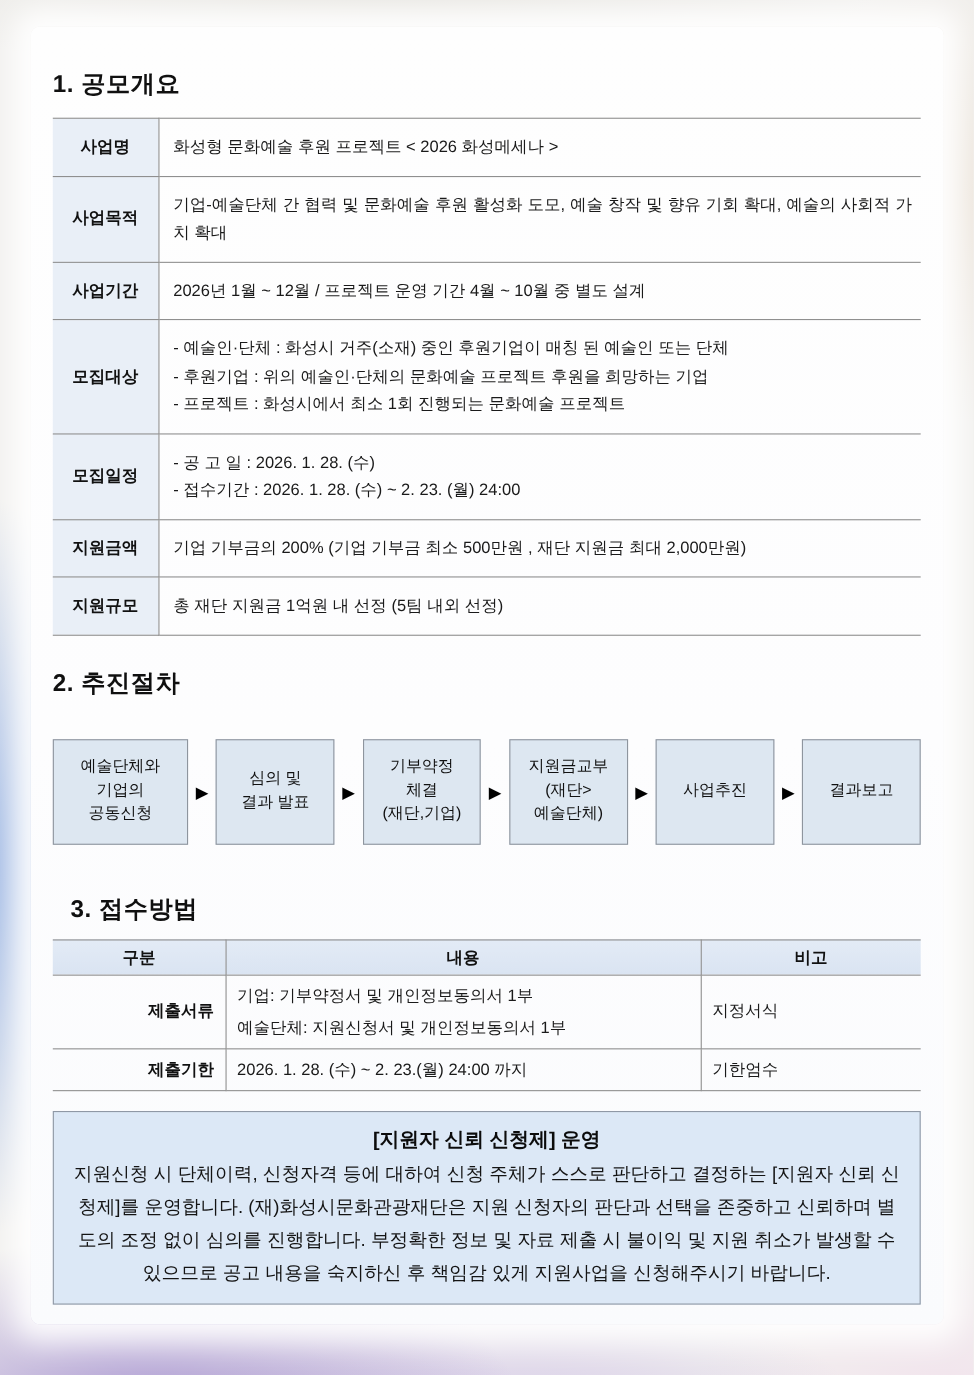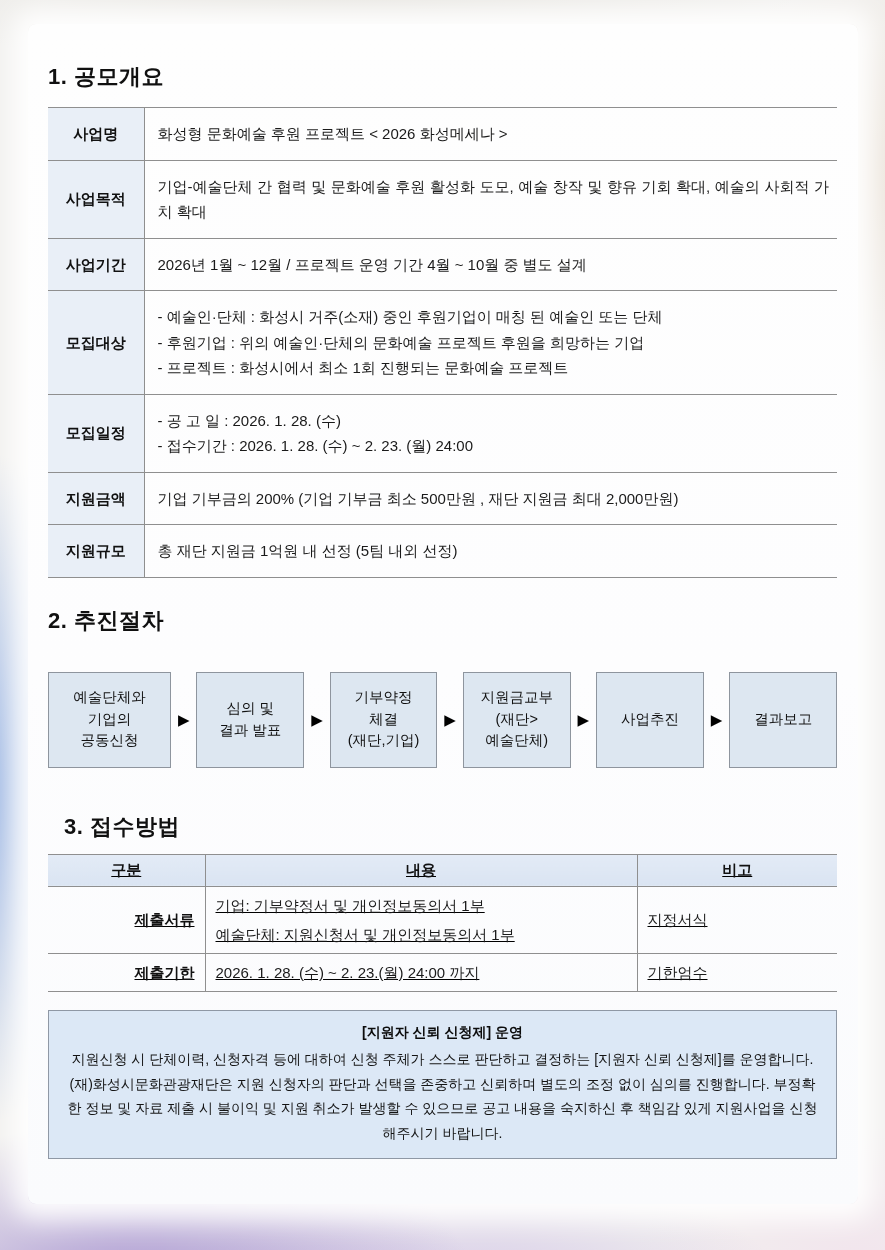--- a/index.html
+++ b/index.html
@@ -50,43 +50,43 @@
   .step {
     flex:1; background:#dde7f1; border:1px solid #8e959e;
     min-height:86px; display:flex; flex-direction:column;
     justify-content:center; align-items:center; text-align:center;
     font-size:14.5px; line-height:1.5; color:#111; padding:4px 2px;
   }
   .step:first-child { flex:1.15; }
   .arrow { align-self:center; font-size:15px; color:#000; padding:0 7px; }
 
   
-  table.ap { width:100%; border-collapse:collapse; table-layout:fixed;text-decoration:underline; }
+  table.ap { width:100%; border-collapse:collapse; table-layout:fixed; }
   table.ap th, table.ap td {
     border-top:1px solid #8f8f8f; border-bottom:1px solid #8f8f8f;
     vertical-align:middle;
   }
   table.ap tr > *:nth-child(1),
   table.ap tr > *:nth-child(2) { border-right:1px solid #8f8f8f; }
   table.ap th {
     background:linear-gradient(180deg,#e3ebf6,#dae4f2);
     font-size:15px; font-weight:bold; color:#111; padding:6px 4px;
   }
   table.ap td { font-size:15px; color:#1a1a1a; padding:4px 10px; line-height:1.55; }
   table.ap td.lbl2 { text-align:right; font-weight:bold; color:#111; }
   table.ap td.val div { padding:3px 0; }
   a.mail { color:#0000cc; text-decoration:underline; }
 
   
   .notice {
     margin-top:18px; background:#dce8f6; border:1px solid #8f98a5;
     padding:9px 14px 13px; text-align:center;
   }
-  .notice-title { font-weight:bold; font-size:14px; color:#0c0c0c; margin:4px 0 5px; }
-  .notice-body { font-size:14px; line-height:1.75; margin:0; color:#141414; }
+  .notice-title { font-weight:bold; font-size:18px; color:#0c0c0c; margin:4px 0 5px; }
+  .notice-body { font-size:17px; line-height:1.75; margin:0; color:#141414; }
 </style>
 </head>
 <body>
 
 <div class="page">
   <div class="content">
 
     <h2 class="sec">1. 공모개요</h2>
     <table class="ov">
       <colgroup>

